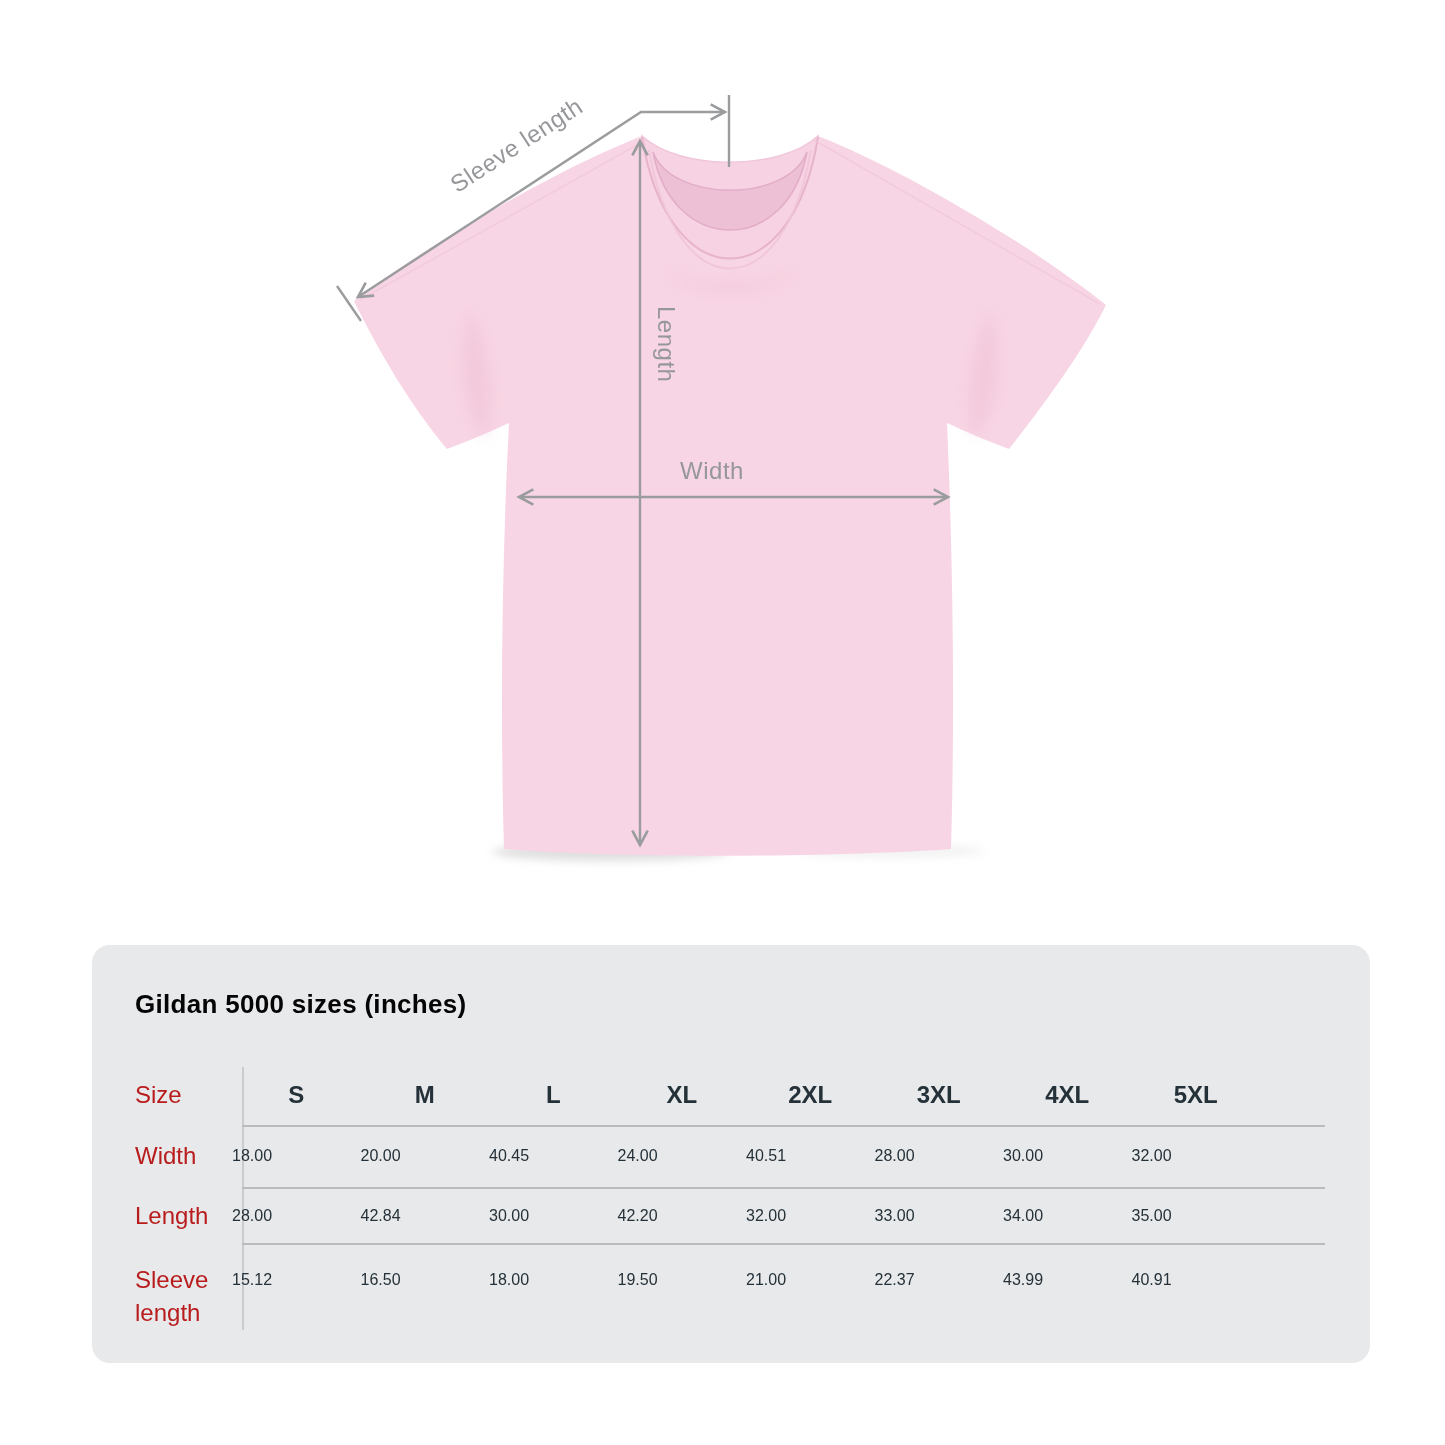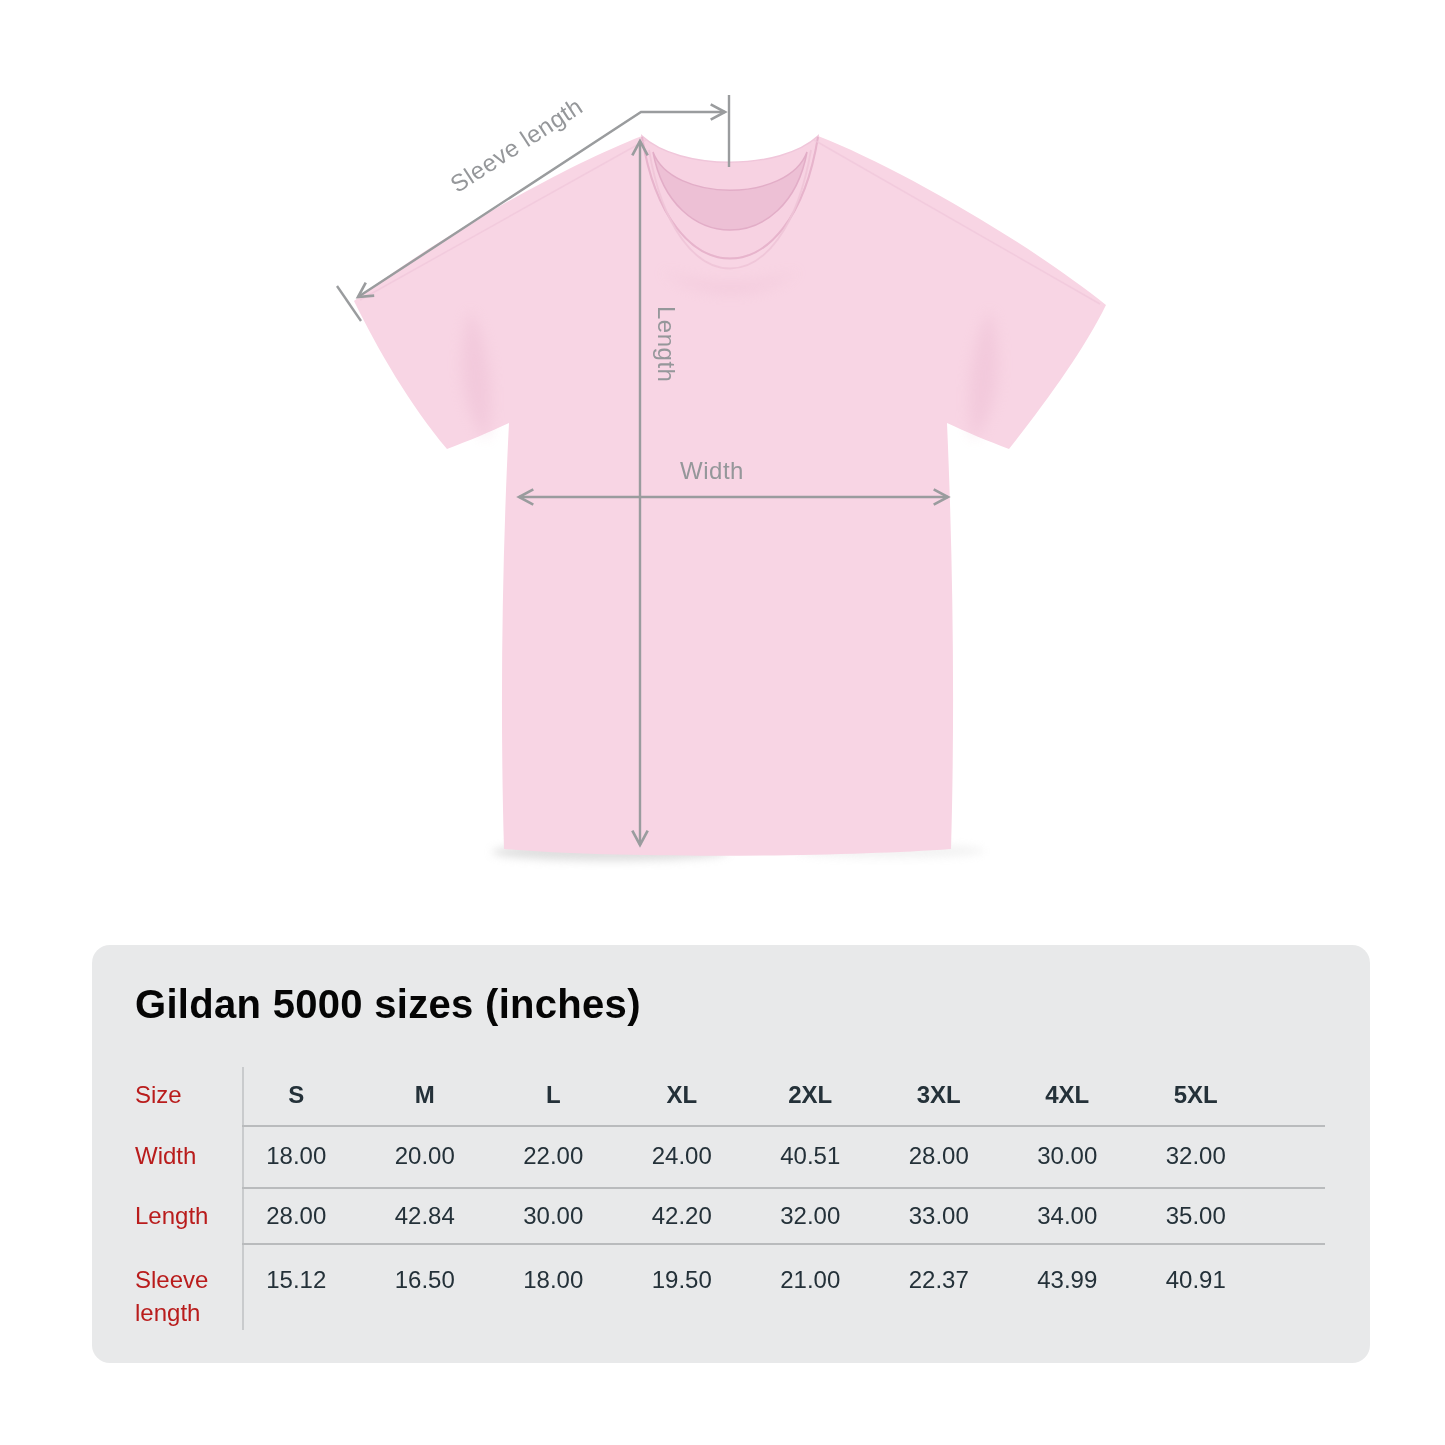--- a/index.html
+++ b/index.html
@@ -12,28 +12,28 @@
     font-family:"Liberation Sans","DejaVu Sans",sans-serif;
     font-size:24px;fill:#95979a;letter-spacing:.5px;
   }
   
   #size-panel{
     position:absolute;left:92px;top:945px;width:1278px;height:418px;
     background:#e8e9ea;border-radius:18px;
   }
   #chart-title{
     position:absolute;left:43px;top:43px;line-height:32px;
-    font-size:40px;font-weight:700;color:#050505;letter-spacing:.3px;
+    font-size:26px;font-weight:700;color:#050505;letter-spacing:.3px;
   }
   .trow{
     position:absolute;left:43px;display:grid;
     grid-template-columns:97px repeat(8,128.5px);
     align-items:center;
   }
-  .trow .cell{text-align:center;font-size:24px;color:#243139;}
+  .trow .cell{text-align:left;font-size:16px;color:#243139;}
   .trow .headcell{text-align:center;font-size:24px;font-weight:700;color:#243139;}
   .trow .rowlabel{text-align:left;font-size:24px;color:#b91c1c;}
   #row-header{top:122px;height:56px;}
   #row-width{top:182px;height:58px;}
   #row-length{top:244px;height:54px;}
   #row-sleeve{top:318px;align-items:start;line-height:33px;}
   .vdivider{
     position:absolute;left:150px;top:122px;width:2px;height:263px;background:#c9cbcd;
   }
   .hsep{
@@ -132,21 +132,21 @@
       <div class="headcell">2XL</div>
       <div class="headcell">3XL</div>
       <div class="headcell">4XL</div>
       <div class="headcell">5XL</div>
     </div>
 
     <div class="trow" id="row-width">
       <div class="rowlabel">Width</div>
       <div class="cell">18.00</div>
       <div class="cell">20.00</div>
-      <div class="cell">22.00</div>
+      <div class="cell">40.45</div>
       <div class="cell">24.00</div>
       <div class="cell">40.51</div>
       <div class="cell">28.00</div>
       <div class="cell">30.00</div>
       <div class="cell">32.00</div>
     </div>
 
     <div class="trow" id="row-length">
       <div class="rowlabel">Length</div>
       <div class="cell">28.00</div>

